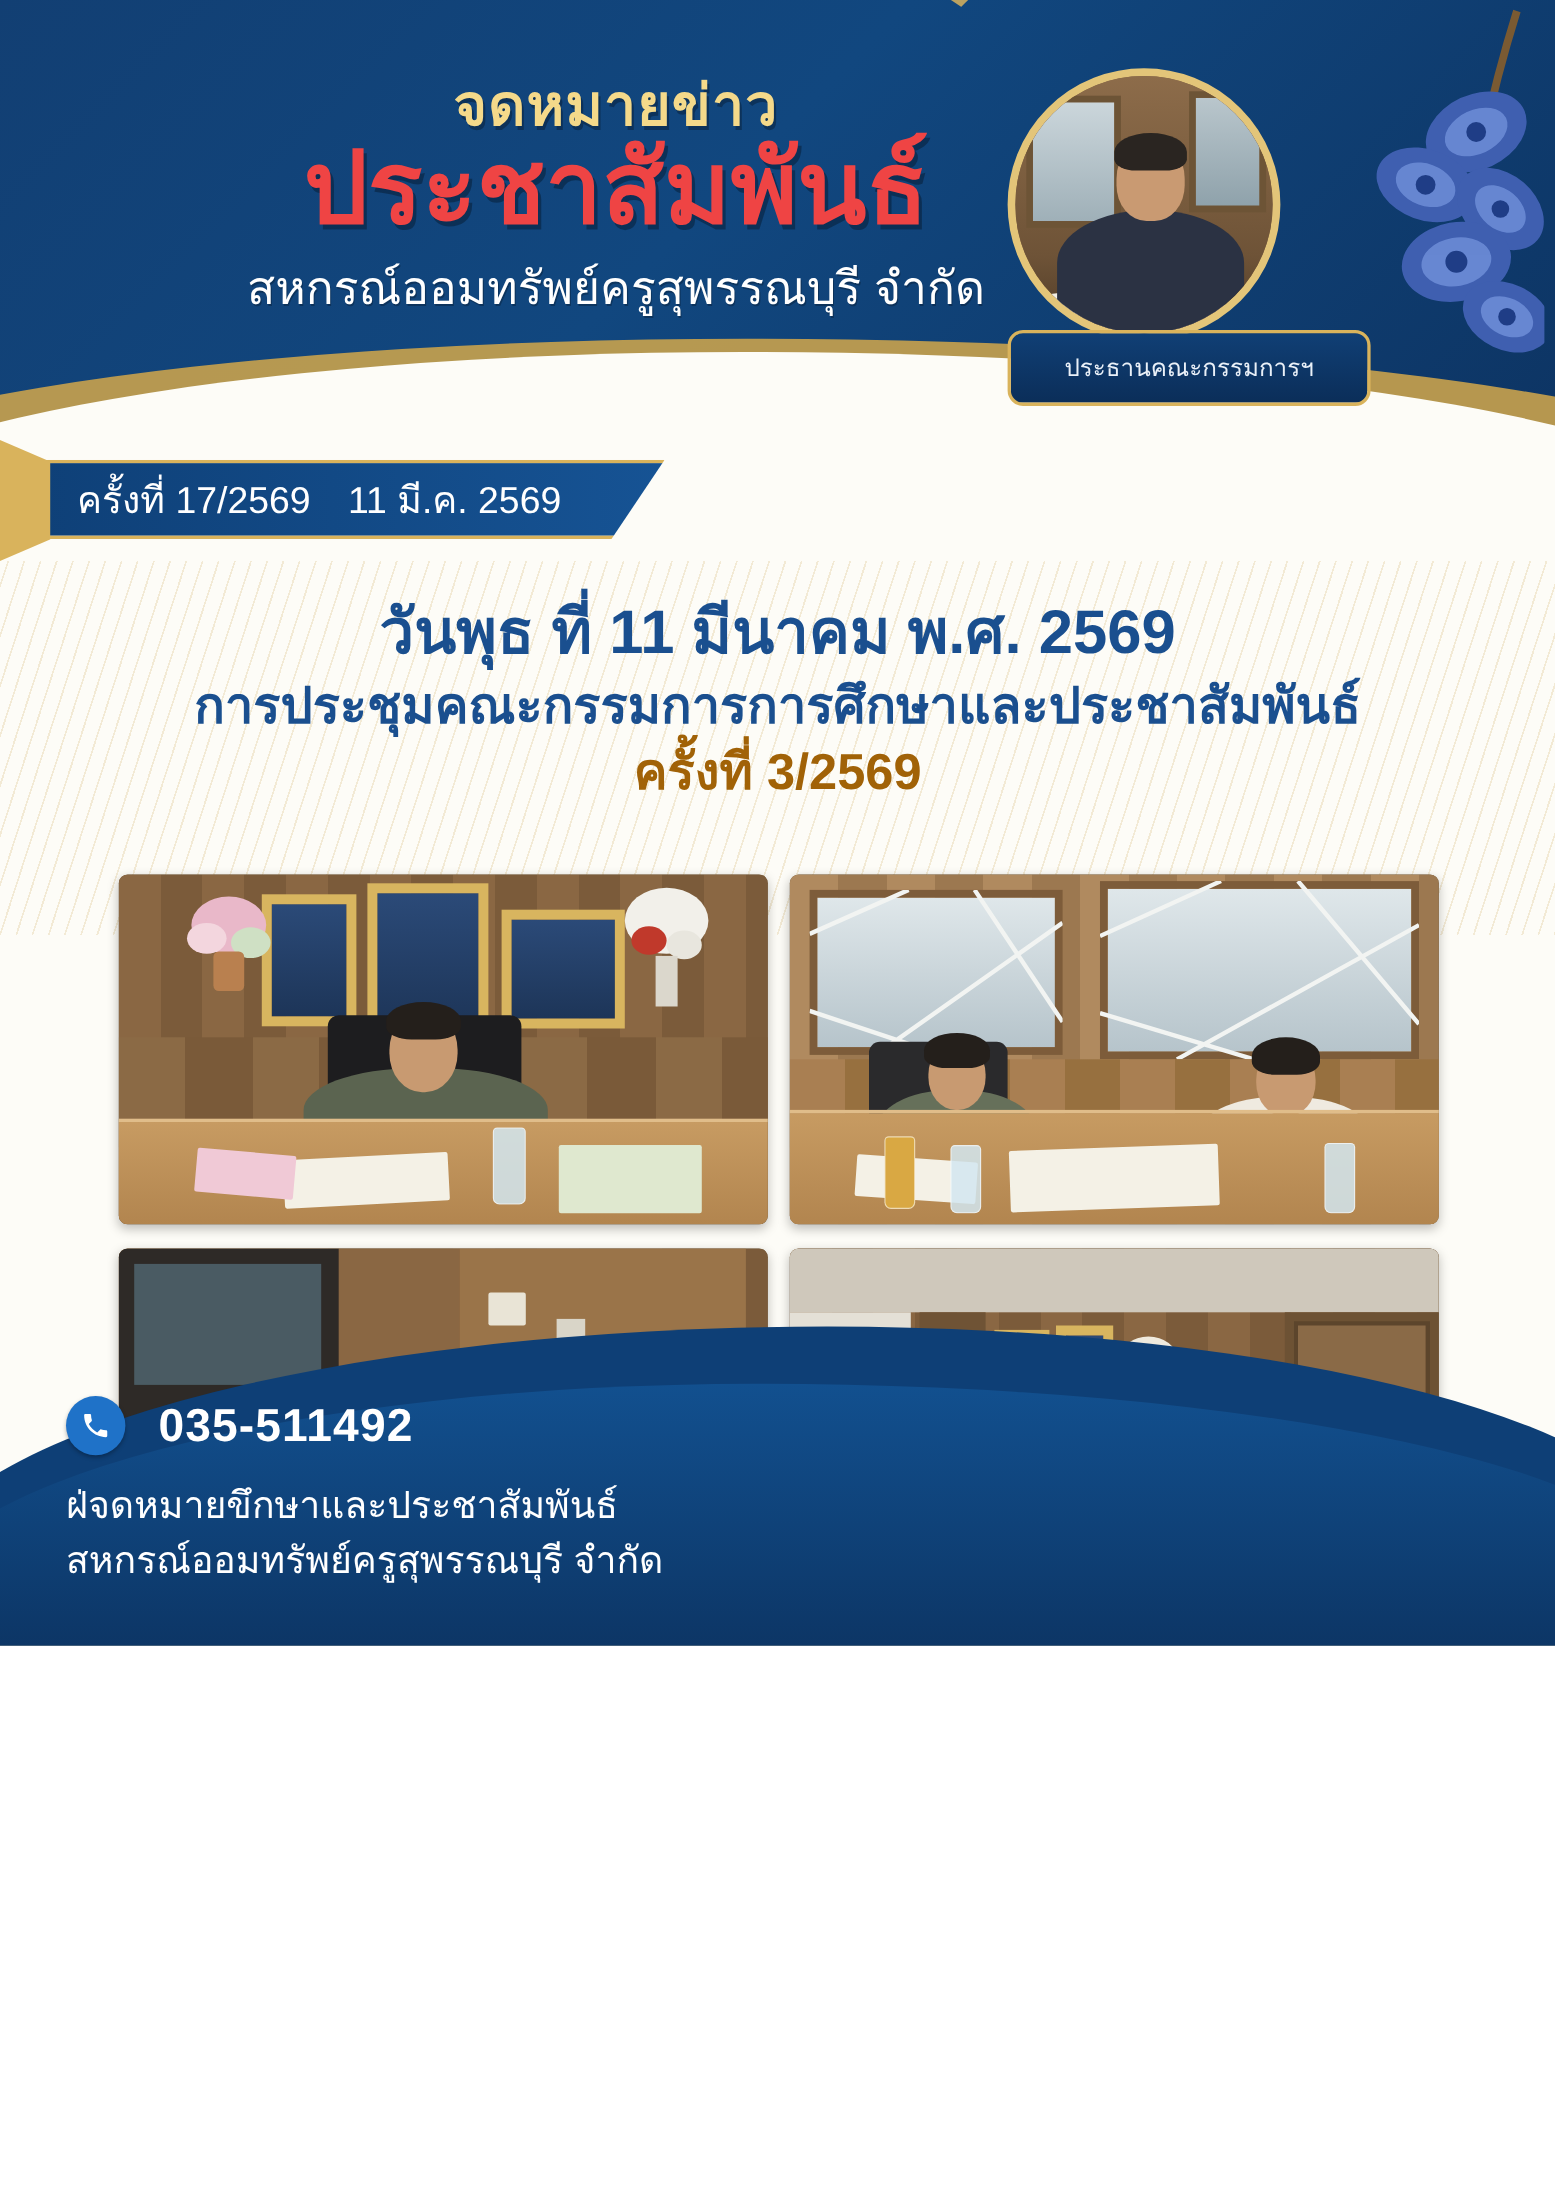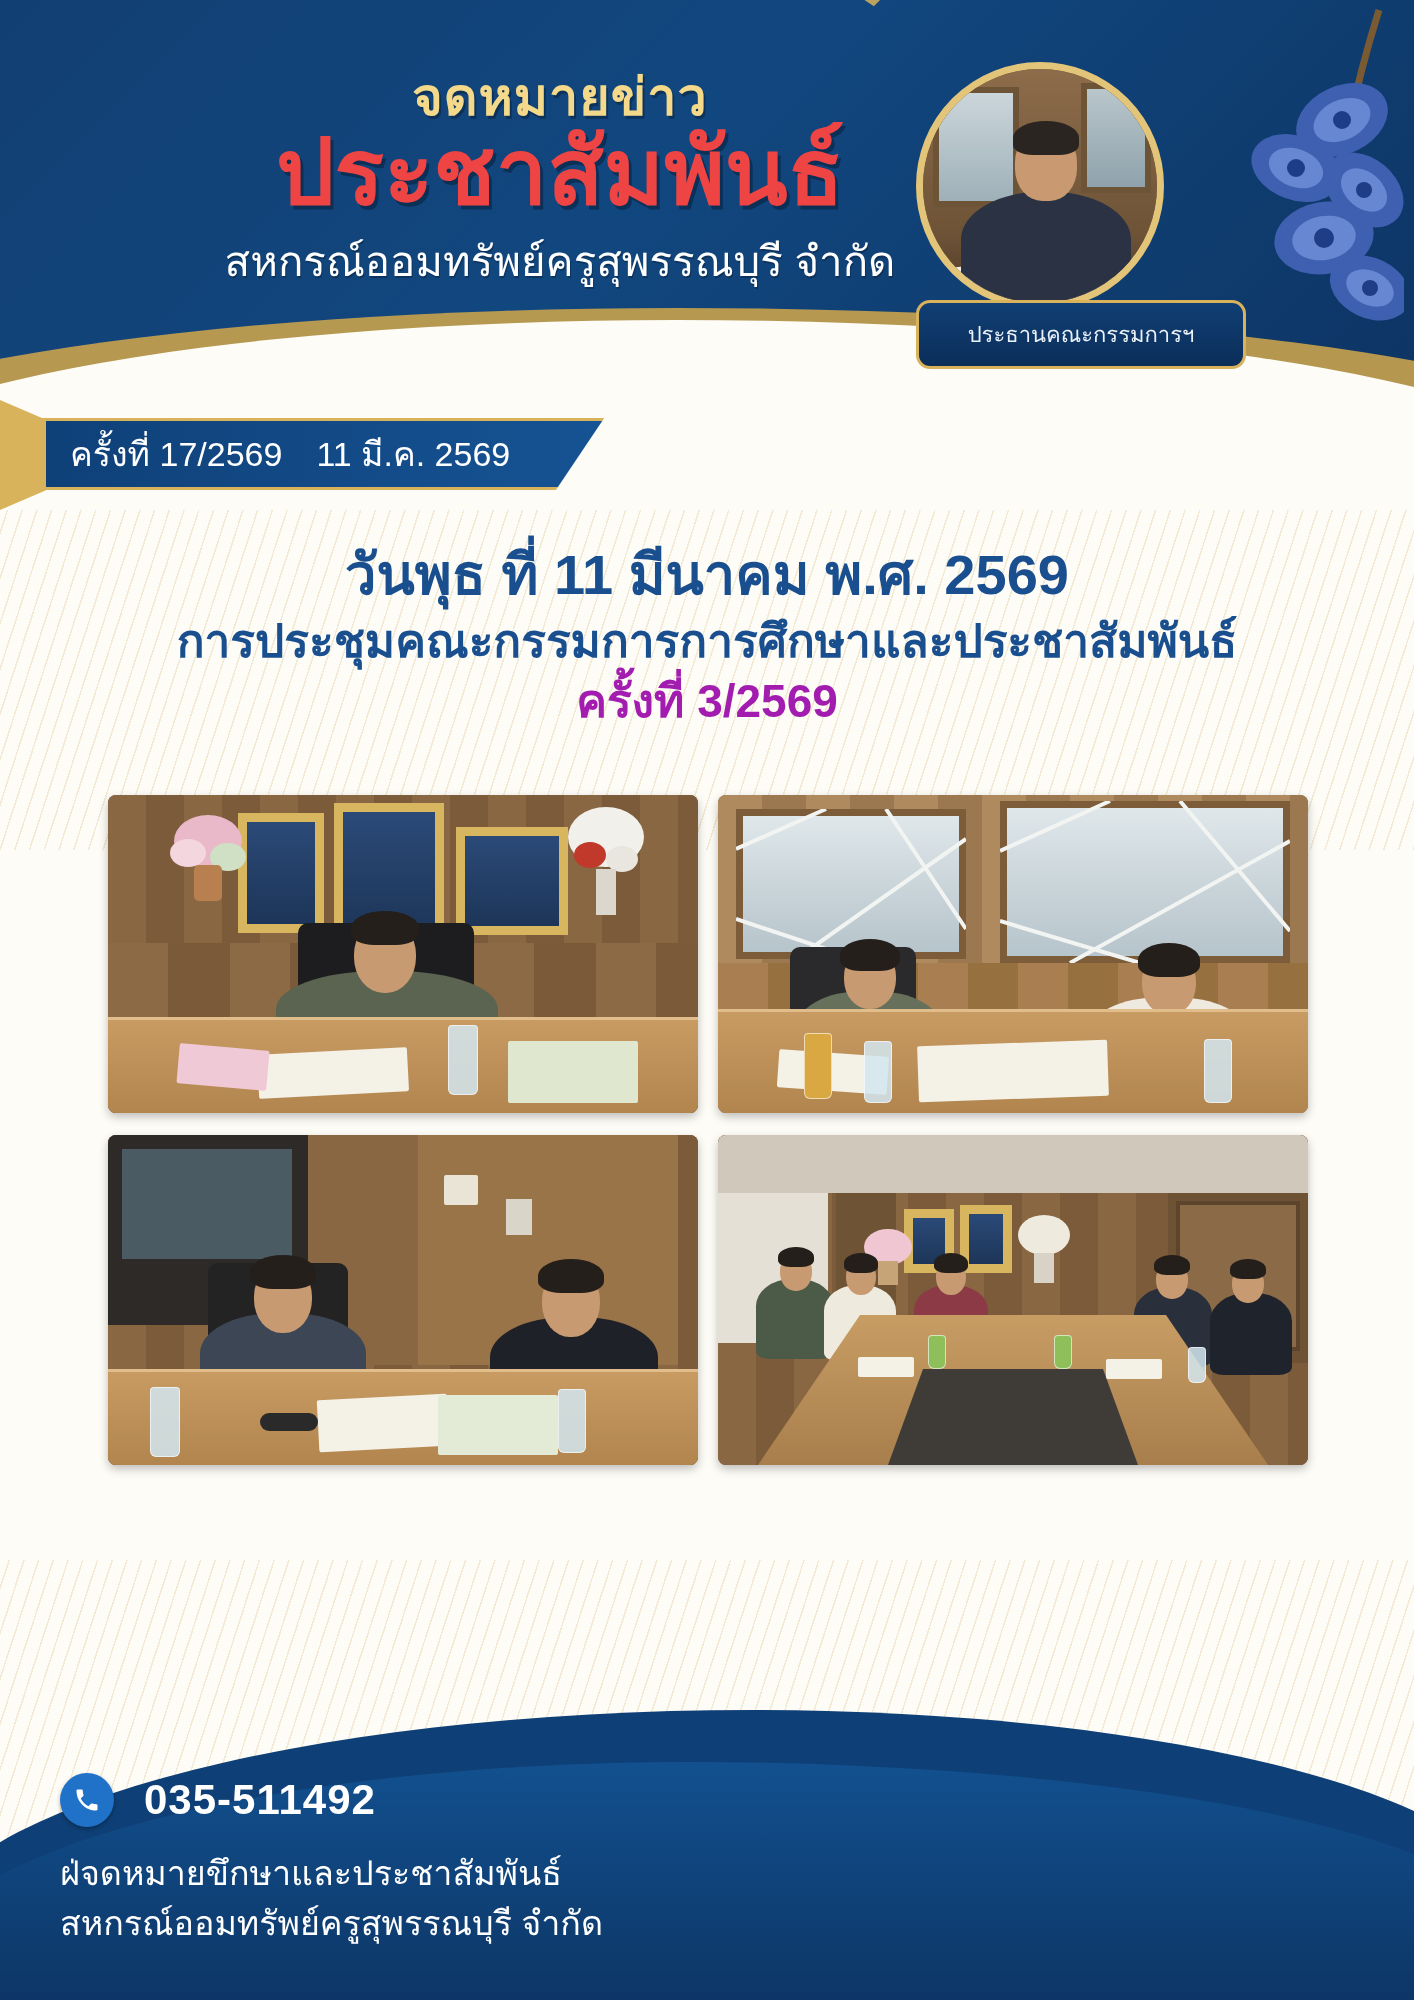--- a/index.html
+++ b/index.html
@@ -8,21 +8,21 @@
     width: 1414px;
     height: 2000px;
     font-family: "Liberation Sans", "DejaVu Sans", sans-serif;
     background: #ffffff;
     overflow: hidden;
   }
 
   #poster {
     position: relative;
     width: 1414px;
-    height: 2000px;
+    height: 1496px;
     background: #fdfcf7;
     overflow: hidden;
   }
 
   
   .stripes {
     position: absolute;
     left: 0; right: 0;
     background-image: repeating-linear-gradient(
       -72deg,
@@ -200,21 +200,21 @@
   .orchid { position: absolute; right: 10px; top: 0; width: 230px; height: 420px; z-index: 3; }
 
   
   .meeting-head {
     position: absolute;
     top: 540px; left: 0; width: 1414px;
     text-align: center;
   }
   .mh1 { font-size: 56px; font-weight: bold; color: #1a4f8f; line-height: 1.25; }
   .mh2 { font-size: 46px; font-weight: bold; color: #1a4f8f; line-height: 1.35; }
-  .mh3 { font-size: 46px; font-weight: bold; color: #a21caf; line-height: 1.3; }
+  .mh3 { font-size: 46px; font-weight: bold; color: #a16207; line-height: 1.3; }
 
   
   .photos {
     position: absolute;
     top: 795px;
     left: 108px;
     width: 1200px;
     display: grid;
     grid-template-columns: 590px 590px;
     grid-gap: 22px 20px;

